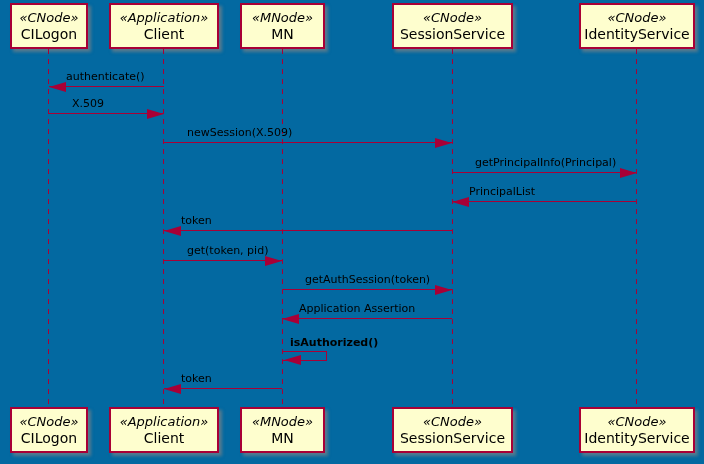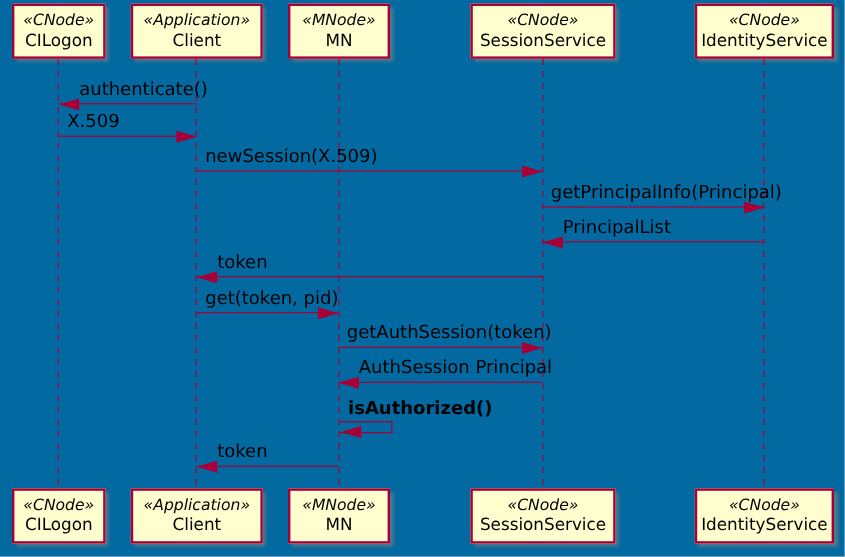--- a/index.html
+++ b/index.html
@@ -27,22 +27,22 @@
   }
   
   .msg { position:absolute; height:0; }
   .mline { position:absolute; left:0; right:0; top:0; height:0; border-top:1px solid #A80036; }
   .ahead {
     position:absolute; width:0; height:0; top:-4px;
     border-top:5px solid transparent; border-bottom:5px solid transparent;
   }
   .ahead.pt-left  { left:0;  border-right:17px solid #A80036; }
   .ahead.pt-right { right:0; border-left:17px solid #A80036; }
-  .mlabel { position:absolute; bottom:3px; font-size:15px; white-space:nowrap; }
-  .msg.dir-right .mlabel { left:7px; }
+  .mlabel { position:absolute; bottom:3px; font-size:11px; white-space:nowrap; }
+  .msg.dir-right .mlabel { left:23px; }
   .msg.dir-left  .mlabel { left:17px; }
   
   .selfmsg { position:absolute; width:44px; height:10px; }
   .selfbox {
     position:absolute; left:0; top:0; width:44px; height:10px; box-sizing:border-box;
     border:1px solid #A80036; border-left:none;
   }
   .selfmsg .ahead.pt-left { top:4px; left:1px; }
   .selfmsg .mlabel { left:7px; bottom:12px;font-weight:bold; }
 </style>
@@ -122,21 +122,21 @@
 
   <div class="msg dir-right" style="left:282px;top:289px;width:170px;">
     <div class="mline"></div>
     <div class="ahead pt-right"></div>
     <div class="mlabel">getAuthSession(token)</div>
   </div>
 
   <div class="msg dir-left" style="left:282px;top:318px;width:170px;">
     <div class="mline"></div>
     <div class="ahead pt-left"></div>
-    <div class="mlabel">AuthSession Principal</div>
+    <div class="mlabel">Application Assertion</div>
   </div>
 
   <div class="selfmsg" style="left:283px;top:351px;">
     <div class="selfbox"></div>
     <div class="ahead pt-left"></div>
     <div class="mlabel">isAuthorized()</div>
   </div>
 
   <div class="msg dir-left" style="left:164px;top:388px;width:118px;">
     <div class="mline"></div>

